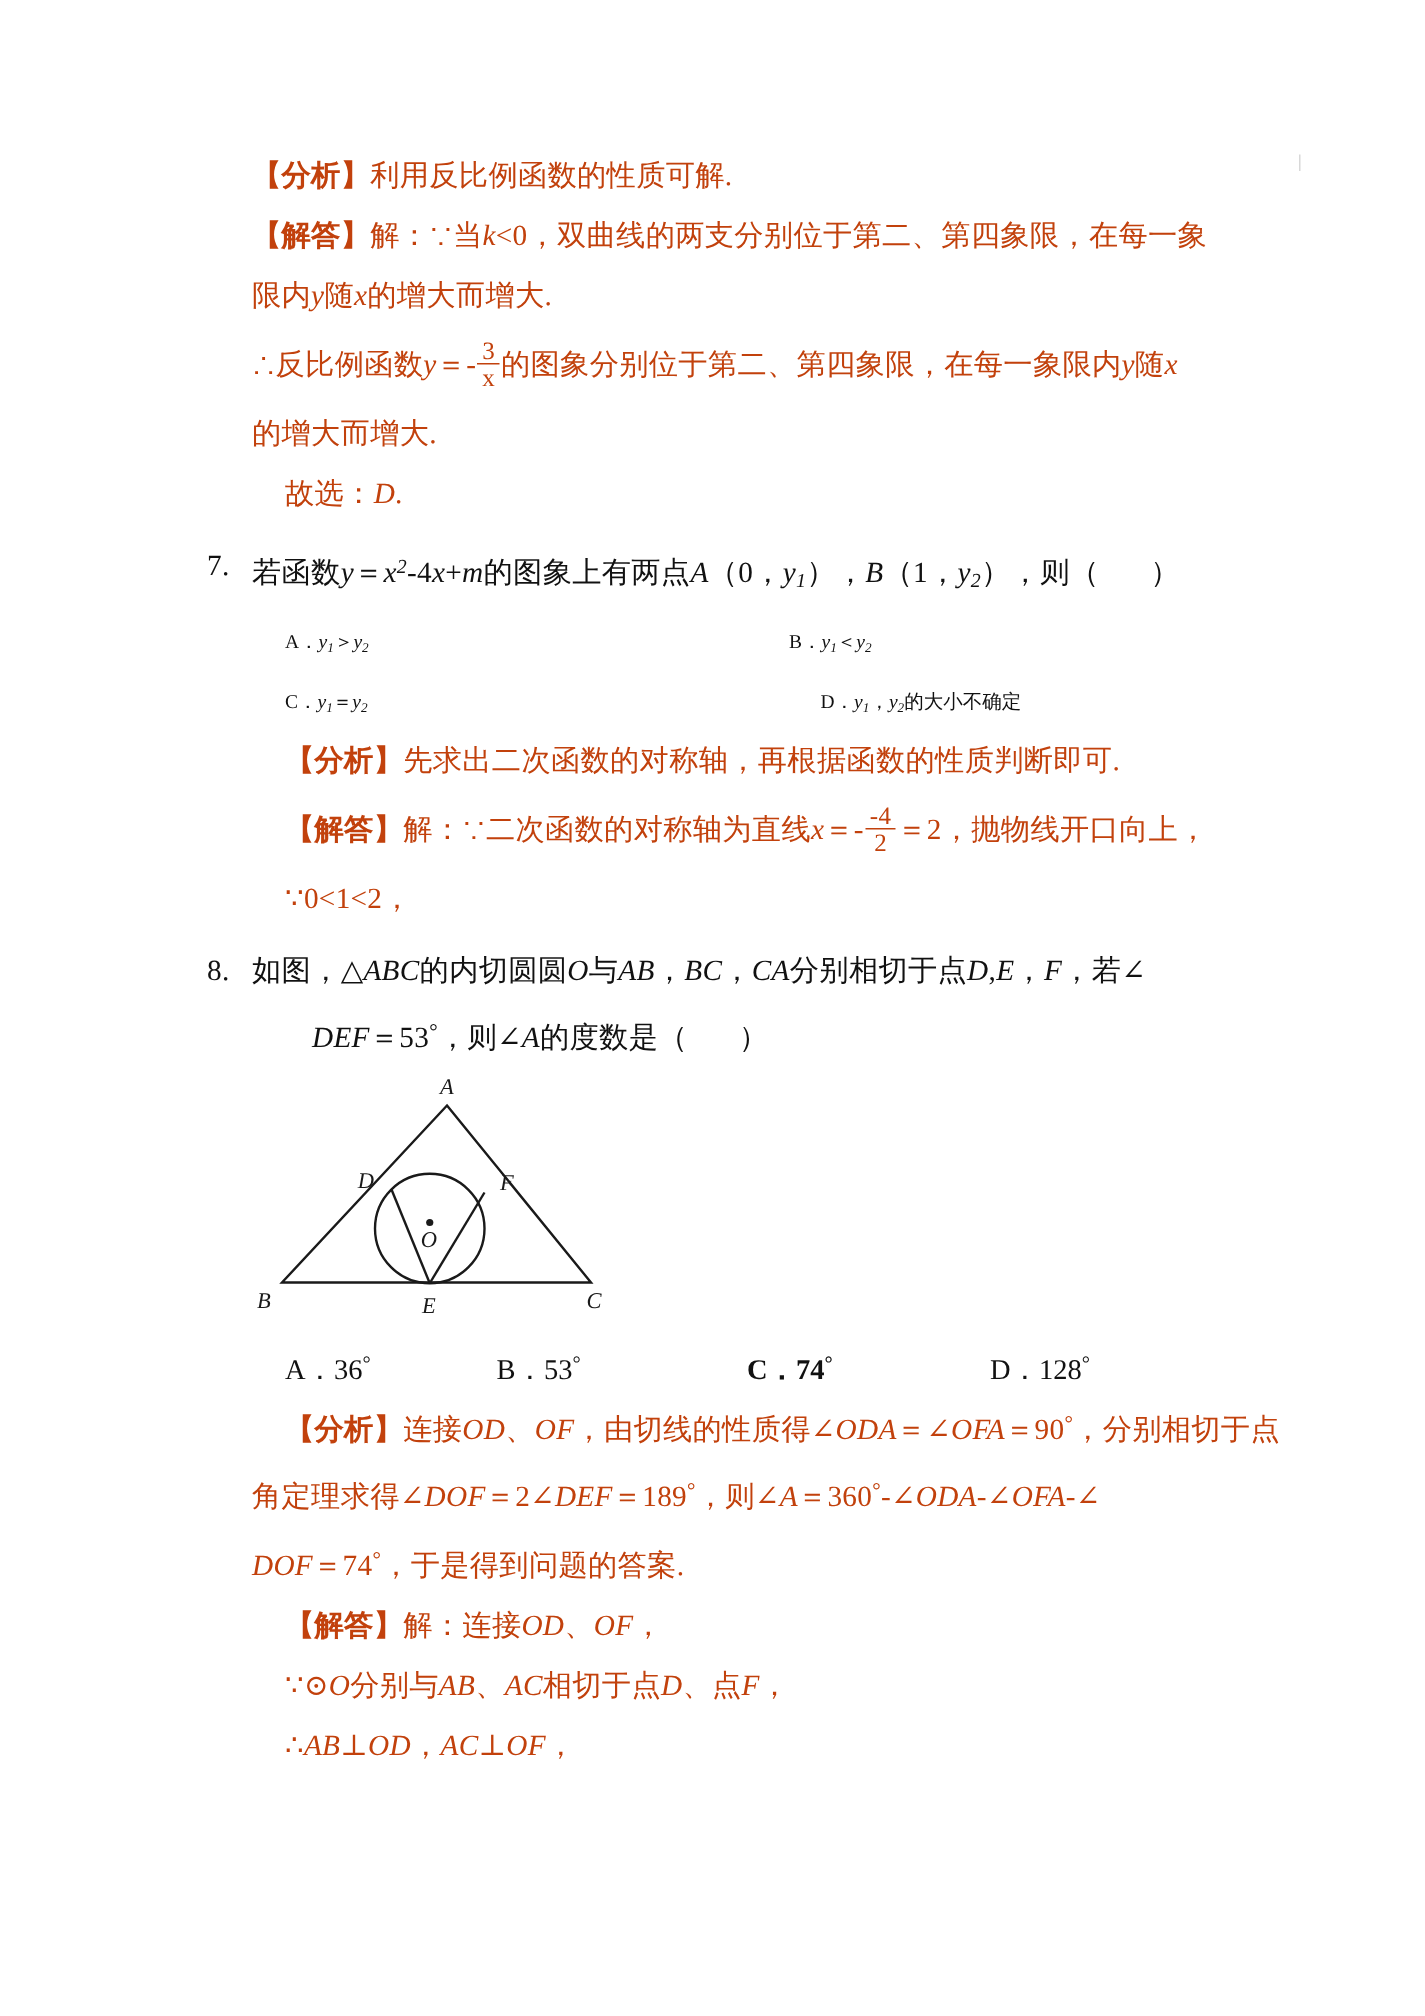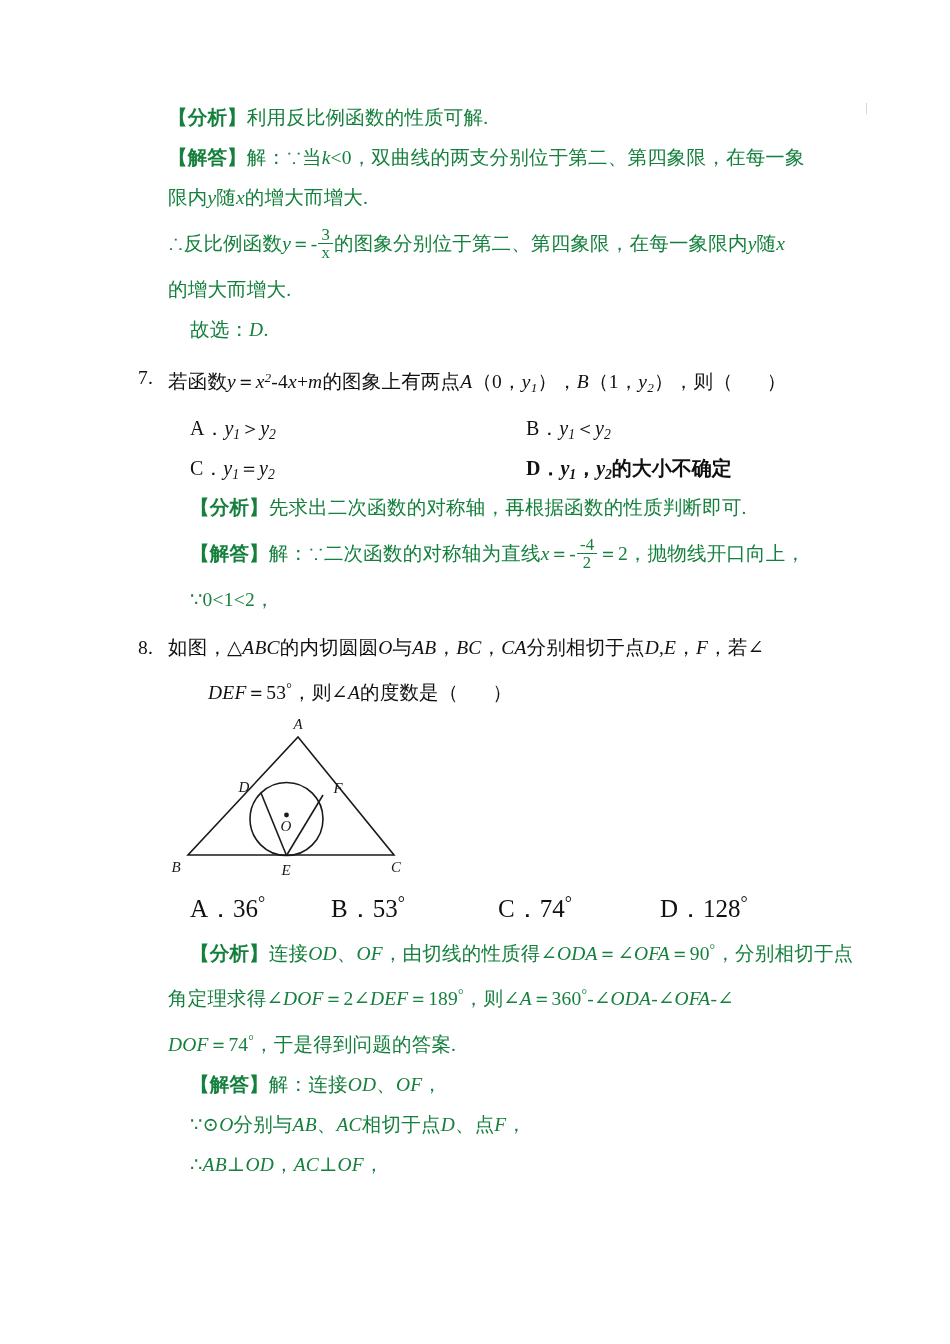--- a/index.html
+++ b/index.html
@@ -28,21 +28,21 @@
     top: 98px;
     width: 660px;
   }
   
   .line {
     font-size: 19.5px;
     line-height: 40px;
     white-space: nowrap;
     letter-spacing: 0.2px;
   }
-  .red { color: #15803d; }
+  .red { color: #c2410c; }
   .black { color: #111111; }
   .indent { padding-left: 22px; }
   .indent2 { padding-left: 40px; }
 
   .it {
     font-style: italic;
     font-family: "Liberation Serif", "DejaVu Serif", serif;
   }
   .bracket { font-weight: bold; }
   sub {
@@ -80,21 +80,21 @@
     display: block;
     border-top: 1.6px solid currentColor;
     padding: 0 3px;
     font-size: 0.93em;
   }
 
   
   .opts {
     position: relative;
     height: 40px;
-    font-size: 20px;
+    font-size: 13px;
     line-height: 40px;
   }
   .opt {
     position: absolute;
     white-space: nowrap;
   }
 
   
   .qrow {
     position: relative;
@@ -115,22 +115,22 @@
   }
   .figure {
     position: absolute;
     left: 0px;
     top: 0px;
   }
 
   .four-opts {
     position: relative;
     height: 40px;
-    font-size: 25px;
-    line-height: 28px;
+    font-size: 19px;
+    line-height: 40px;
   }
 
   .spacer-sm { height: 8px; }
 
   .tickmark {
     position: absolute;
     left: 866px;
     top: 103px;
     width: 1px;
     height: 11px;
@@ -176,21 +176,21 @@
       <span class="qnum">7.</span><span>若函数</span><span class="it">y</span><span>＝</span><span class="it">x</span><sup>2</sup><span>-4</span><span class="it">x</span><span>+</span><span class="it">m</span><span>的图象上有两点</span><span class="it">A</span><span>（0，</span><span class="it">y</span><sub>1</sub><span>），</span><span class="it">B</span><span>（1，</span><span class="it">y</span><sub>2</sub><span>），则（</span><span style="padding-left:34px;">）</span>
     </div>
 
     <div class="opts black">
       <span class="opt" style="left:22px;"><span>A．</span><span class="it">y</span><sub>1</sub><span>＞</span><span class="it">y</span><sub>2</sub></span>
       <span class="opt" style="left:358px;"><span>B．</span><span class="it">y</span><sub>1</sub><span>＜</span><span class="it">y</span><sub>2</sub></span>
     </div>
 
     <div class="opts black">
       <span class="opt" style="left:22px;"><span>C．</span><span class="it">y</span><sub>1</sub><span>＝</span><span class="it">y</span><sub>2</sub></span>
-      <span class="opt" style="left:358px;font-weight:bold;"><span>D．</span><span class="it">y</span><sub>1</sub><span>，</span><span class="it">y</span><sub>2</sub><span>的大小不确定</span></span>
+      <span class="opt" style="left:379px;"><span>D．</span><span class="it">y</span><sub>1</sub><span>，</span><span class="it">y</span><sub>2</sub><span>的大小不确定</span></span>
     </div>
 
     <div class="line red indent">
       <span class="bracket">【分析】</span><span>先求出二次函数的对称轴，再根据函数的性质判断即可.</span>
     </div>
 
     <div class="line red indent" style="line-height:52px;">
       <span class="bracket">【解答】</span><span>解：</span><span>∵二次函数的对称轴为直线</span><span class="it">x</span><span>＝</span><span>-</span><span class="frac"><span class="num">-4</span><span class="den">2</span></span><span>＝2，抛物线开口向上，</span>
     </div>
 
@@ -230,21 +230,21 @@
         <text x="118" y="116" font-family="Liberation Serif, serif" font-size="15" font-style="italic" fill="#1a1a1a" text-anchor="middle">O</text>
         <text x="8" y="157" font-family="Liberation Serif, serif" font-size="15" font-style="italic" fill="#1a1a1a" text-anchor="middle">B</text>
         <text x="118" y="160" font-family="Liberation Serif, serif" font-size="15" font-style="italic" fill="#1a1a1a" text-anchor="middle">E</text>
         <text x="228" y="157" font-family="Liberation Serif, serif" font-size="15" font-style="italic" fill="#1a1a1a" text-anchor="middle">C</text>
       </svg>
     </div>
 
     <div class="four-opts black">
       <span class="opt" style="left:22px;"><span>A．</span><span>36</span><span class="deg">°</span></span>
       <span class="opt" style="left:163px;"><span>B．</span><span>53</span><span class="deg">°</span></span>
-      <span class="opt" style="left:330px;"><span>C．</span><span>74</span><span class="deg">°</span></span>
+      <span class="opt" style="left:330px;font-weight:bold;"><span>C．</span><span>74</span><span class="deg">°</span></span>
       <span class="opt" style="left:492px;"><span>D．</span><span>128</span><span class="deg">°</span></span>
     </div>
 
     <div class="line red indent">
       <span class="bracket">【分析】</span><span>连接</span><span class="it">OD</span><span>、</span><span class="it">OF</span><span>，由切线的性质得∠</span><span class="it">ODA</span><span>＝∠</span><span class="it">OFA</span><span>＝90</span><span class="deg">°</span><span>，分别相切于点</span>
     </div>
 
     <div class="line red">
       <span>角定理求得∠</span><span class="it">DOF</span><span>＝2∠</span><span class="it">DEF</span><span>＝189</span><span class="deg">°</span><span>，则∠</span><span class="it">A</span><span>＝360</span><span class="deg">°</span><span>-∠</span><span class="it">ODA</span><span>-∠</span><span class="it">OFA</span><span>-∠</span>
     </div>

